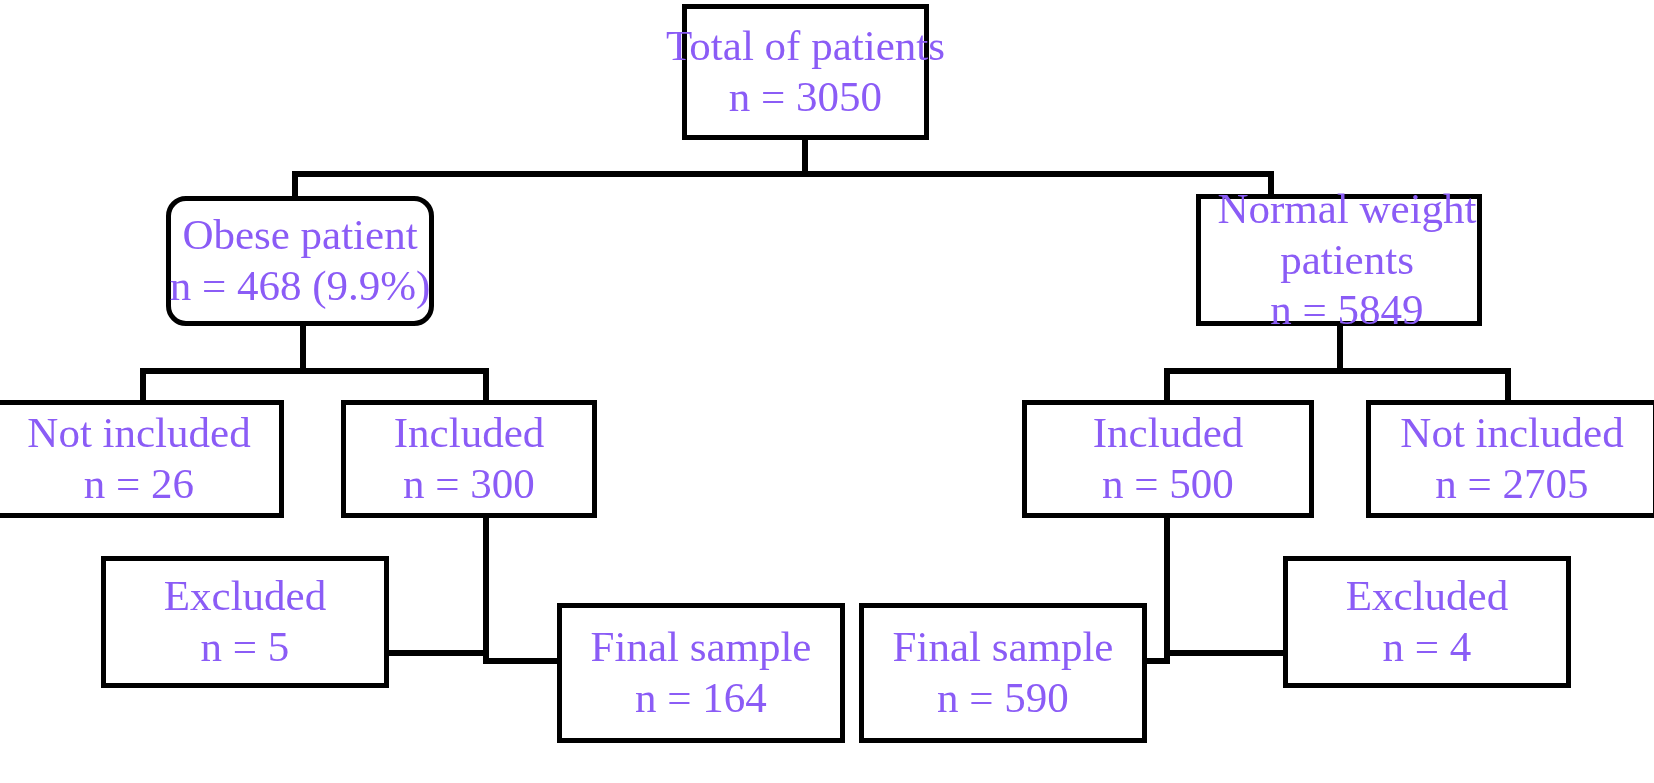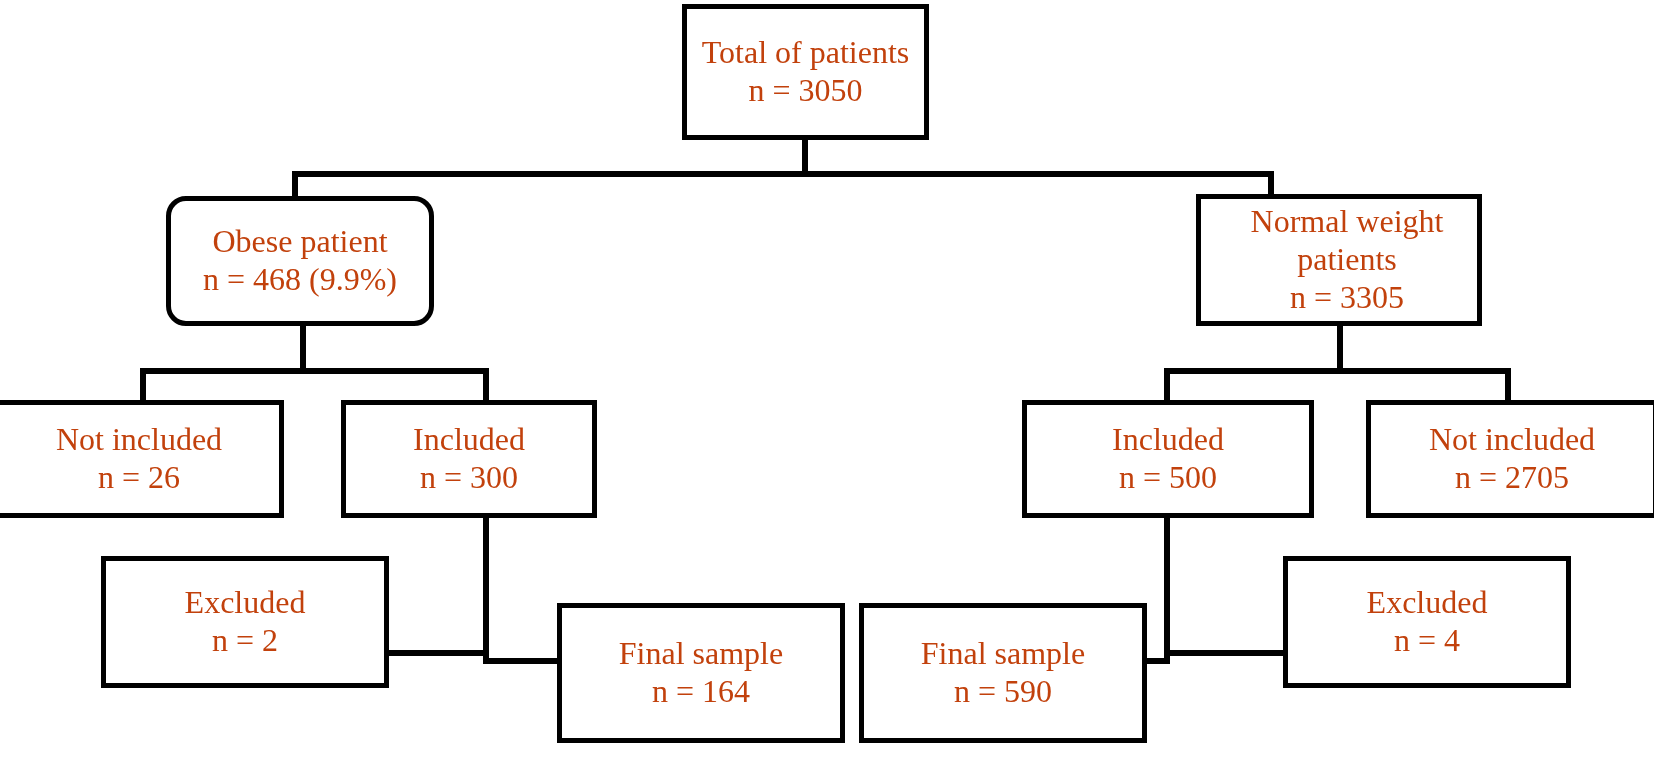--- a/index.html
+++ b/index.html
@@ -18,22 +18,22 @@
   .node {
     position: absolute;
     box-sizing: border-box;
     border: 5px solid #000000;
     background: #ffffff;
     display: flex;
     flex-direction: column;
     align-items: center;
     justify-content: center;
     text-align: center;
-    color: #c2410c;
-    font-size: 32px;
+    color: #8b5cf6;
+    font-size: 43px;
     line-height: 1.18;
     z-index: 3;
   }
   .node .ln { display: block; white-space: nowrap; }
   .edge {
     position: absolute;
     background: #000000;
     z-index: 2;
   }
 </style>
@@ -80,21 +80,21 @@
   </div>
 
   <div class="node" style="left:166px; top:196px; width:268px; height:130px;border-radius:20px;">
     <span class="ln">Obese patient</span>
     <span class="ln">n = 468 (9.9%)</span>
   </div>
 
   <div class="node" style="left:1196px; top:194px; width:286px; height:132px;padding-left:16px;">
     <span class="ln">Normal weight</span>
     <span class="ln">patients</span>
-    <span class="ln">n = 3305</span>
+    <span class="ln">n = 5849</span>
   </div>
 
   <div class="node" style="left:-6px; top:400px; width:290px; height:118px;">
     <span class="ln">Not included</span>
     <span class="ln">n = 26</span>
   </div>
 
   <div class="node" style="left:341px; top:400px; width:256px; height:118px;">
     <span class="ln">Included</span>
     <span class="ln">n = 300</span>
@@ -105,21 +105,21 @@
     <span class="ln">n = 500</span>
   </div>
 
   <div class="node" style="left:1366px; top:400px; width:292px; height:118px;">
     <span class="ln">Not included</span>
     <span class="ln">n = 2705</span>
   </div>
 
   <div class="node" style="left:101px; top:556px; width:288px; height:132px;">
     <span class="ln">Excluded</span>
-    <span class="ln">n = 2</span>
+    <span class="ln">n = 5</span>
   </div>
 
   <div class="node" style="left:557px; top:603px; width:288px; height:140px;">
     <span class="ln">Final sample</span>
     <span class="ln">n = 164</span>
   </div>
 
   <div class="node" style="left:859px; top:603px; width:288px; height:140px;">
     <span class="ln">Final sample</span>
     <span class="ln">n = 590</span>

